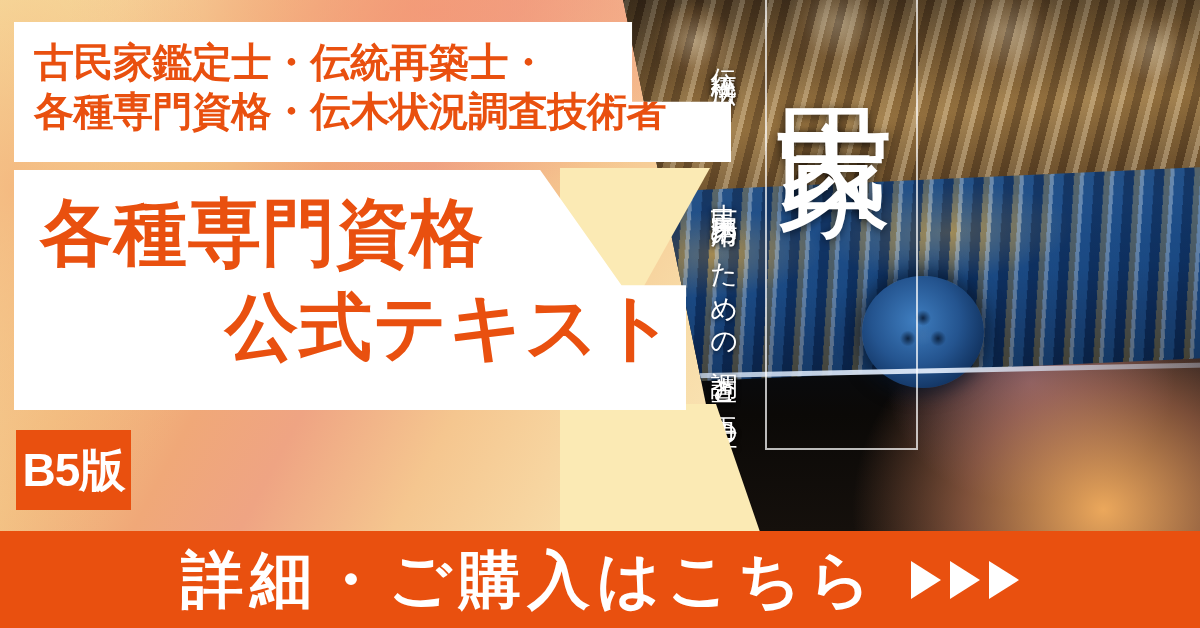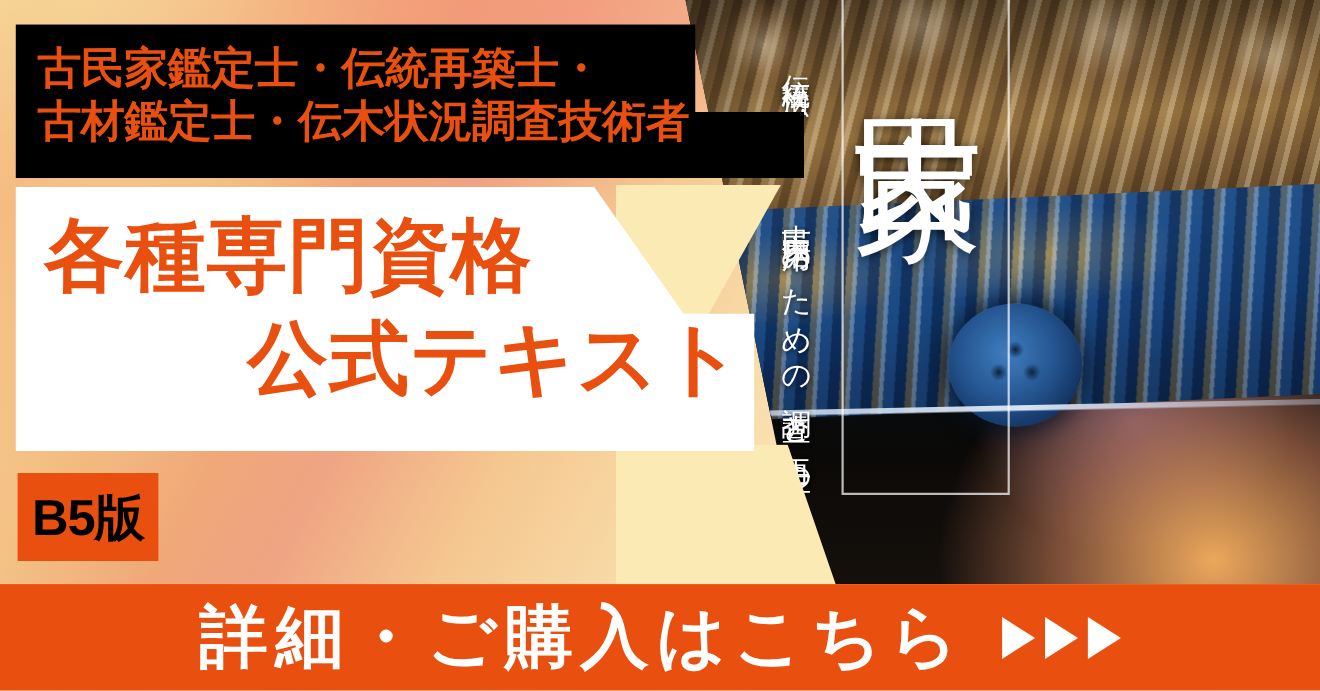--- a/index.html
+++ b/index.html
@@ -218,21 +218,21 @@
     clip-path: polygon(0 0, 78% 0, 100% 100%, 0 100%);
   }
 
   
   .panel-quals {
     position: absolute;
     left: 14px;
     top: 22px;
     width: 717px;
     height: 140px;
-    background: #000000;
+    background: #ffffff;
     clip-path: polygon(0 0, 86.2% 0, 86.2% 57%, 100% 57%, 100% 100%, 0 100%);
   }
   .quals-text {
     position: absolute;
     left: 20px;
     top: 16px;
     width: 700px;
     font-size: 40px;
     font-weight: 700;
     line-height: 1.22;
@@ -263,24 +263,24 @@
     line-height: 1;
   }
   .main-line1 { left: 26px; top: 26px; }
   .main-line2 { left: 167px; top: 120px; margin-left: 44px; }
 
   
   .badge-size {
     position: absolute;
     left: 16px;
     top: 430px;
-    width: 128px;
+    width: 115px;
     height: 80px;
     background: #e9500f;
-    color: #000000;
+    color: #ffffff;
     font-size: 46px;
     font-weight: 700;
     letter-spacing: -1px;
     display: flex;
     align-items: center;
     justify-content: center;
     line-height: 1;
   }
   .price-text {
     position: absolute;
@@ -349,21 +349,21 @@
   <div class="cover-sub-a">伝統構法</div>
   <div class="cover-sub-b">古民家活用のための調査と再生の</div>
   <div class="cover-title">古民家</div>
 
   <div class="cream-wedge-top"></div>
   <div class="cream-wedge-bottom"></div>
 
   <div class="panel-quals">
     <div class="quals-text">
       <span class="quals-line">古民家鑑定士・伝統再築士・</span>
-      <span class="quals-line">古材鑑定士・伝木状況調査技術者</span>
+      <span class="quals-line">各種専門資格・伝木状況調査技術者</span>
     </div>
   </div>
 
   <div class="panel-main">
     <div class="main-line1">各種専門資格</div>
     <div class="main-line2">公式テキスト</div>
   </div>
 
   <div class="badge-size">B5版</div>
 

